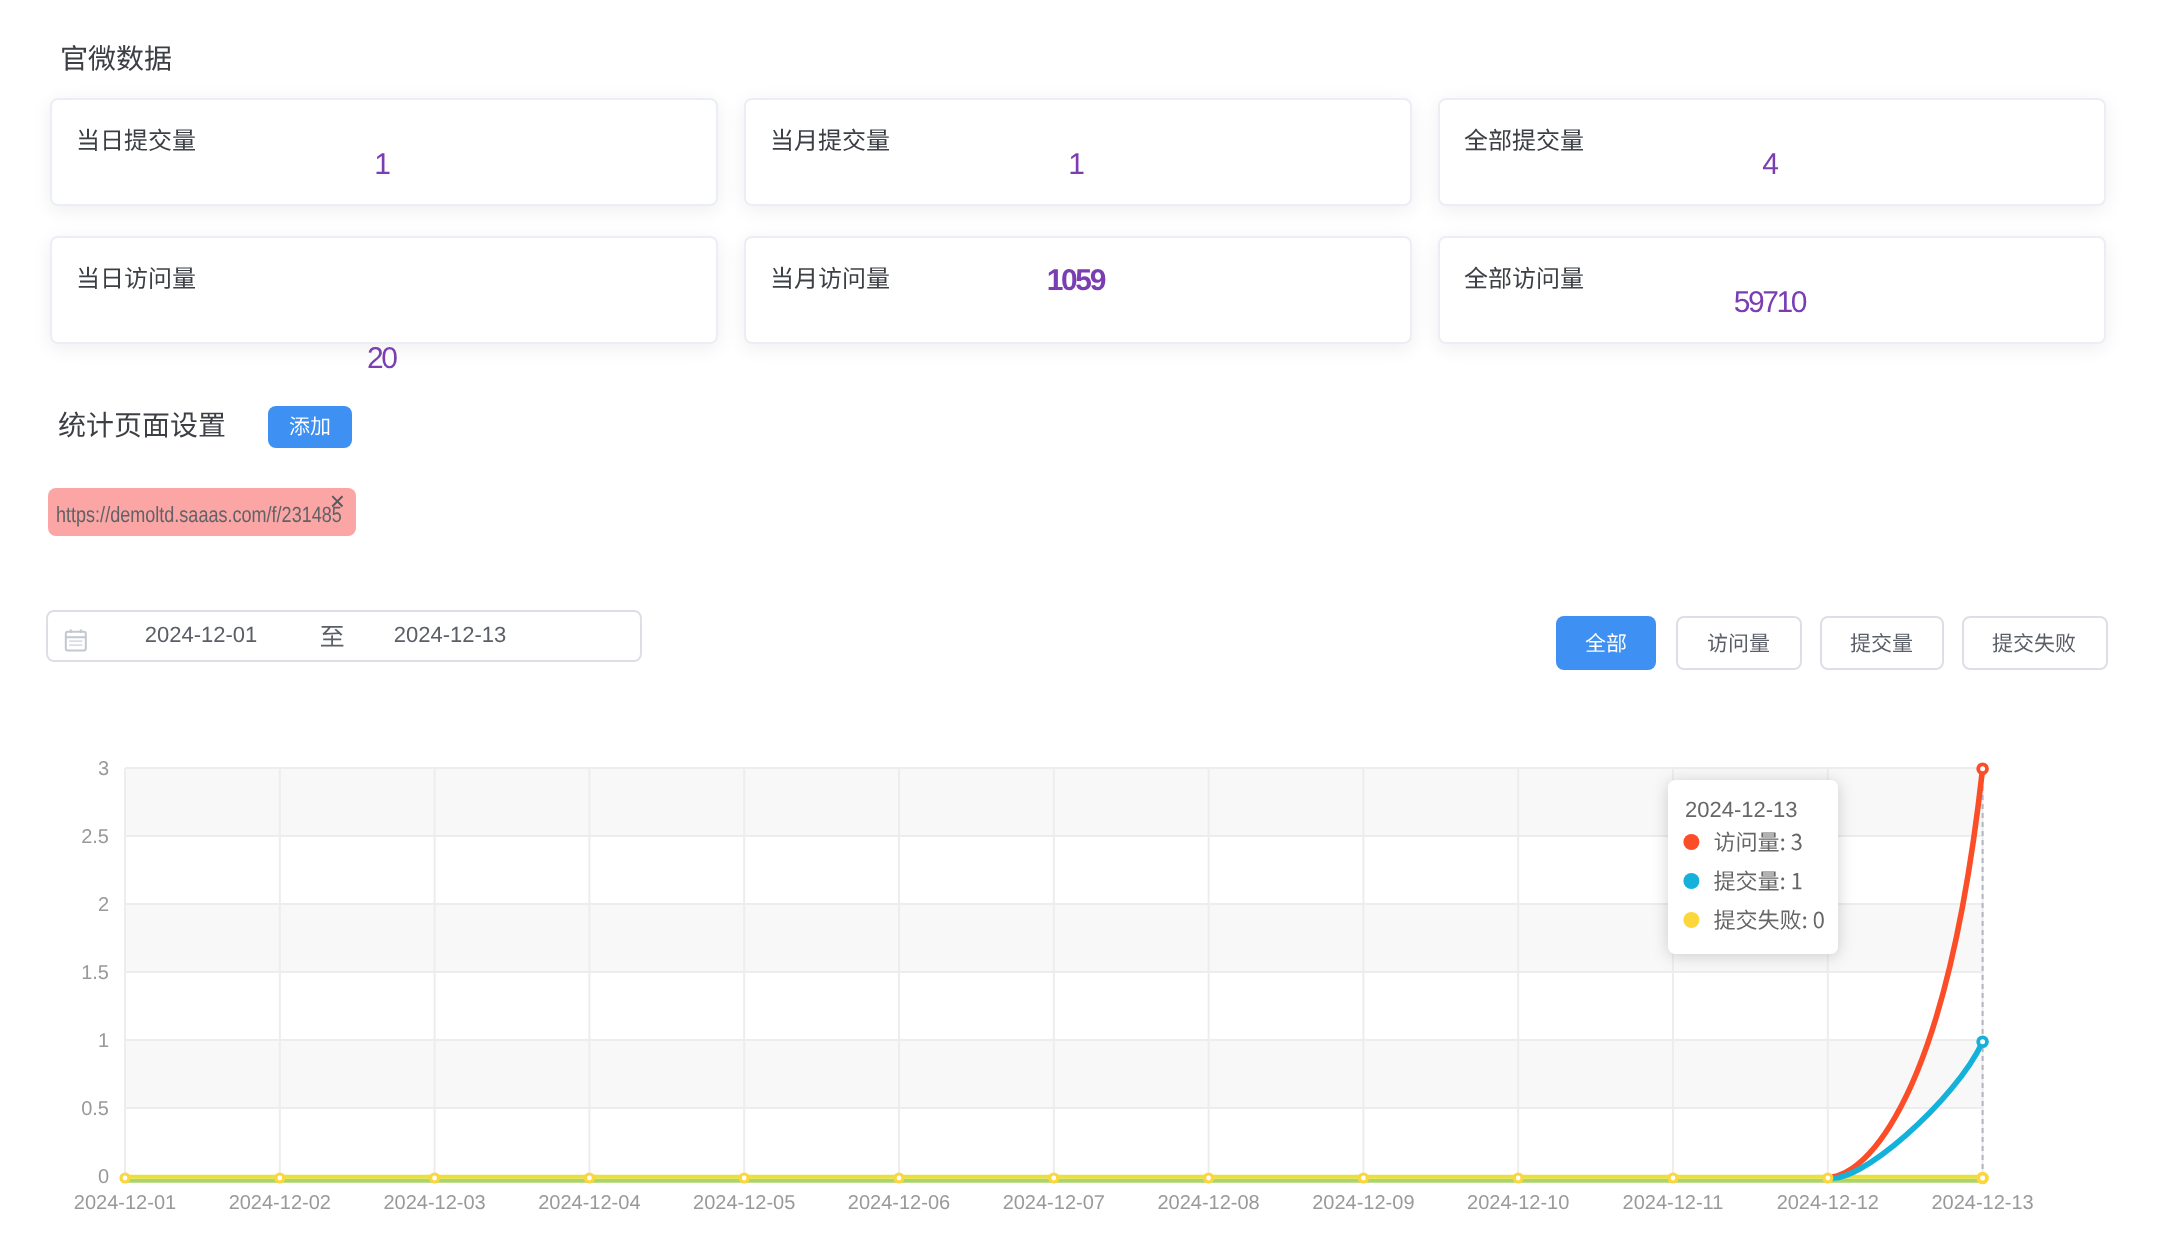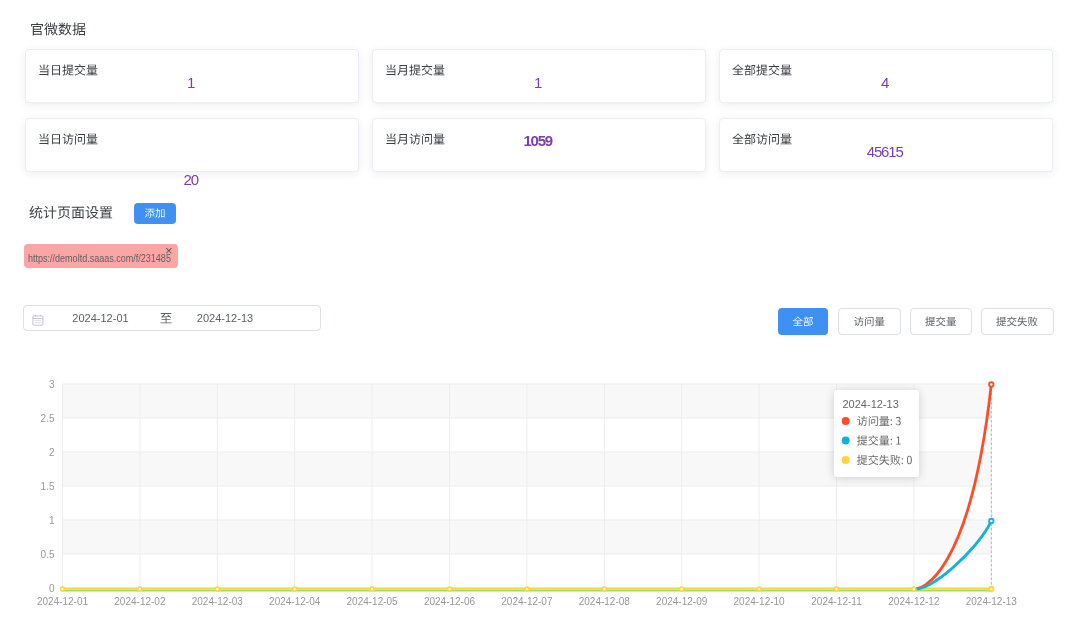--- a/index.html
+++ b/index.html
@@ -14,21 +14,21 @@
 <div class="card" style="left:372px;top:49px;"></div>
 <div class="card" style="left:719px;top:49px;"></div>
 <div class="card" style="left:25px;top:118px;"></div>
 <div class="card" style="left:372px;top:118px;"></div>
 <div class="card" style="left:719px;top:118px;"></div>
 <div class="val" style="left:23.7px;top:73.5px;">1</div>
 <div class="val" style="left:370.7px;top:73.5px;">1</div>
 <div class="val" style="left:717.7px;top:73.5px;">4</div>
 <div class="val" style="left:23.7px;top:142.5px;margin-top:28px;">20</div>
 <div class="val" style="left:370.7px;top:132px;font-weight:bold;">1059</div>
-<div class="val" style="left:717.7px;top:142.5px;">45615</div>
+<div class="val" style="left:717.7px;top:142.5px;">59710</div>
 <div class="btnb" style="left:134px;top:202.5px;width:42px;height:21.5px;"></div>
 <div class="abs" style="left:24px;top:244px;width:154px;height:24px;background:#fca5a5;border-radius:4px;">
 <div class="abs" style="left:4px;top:8px;font-size:11px;color:#5f6266;white-space:nowrap;transform:scaleX(0.82);transform-origin:0 0;">https://demoltd.saaas.com/f/231485</div>
 <div class="abs" style="right:5.5px;top:1px;font-size:13px;color:#55585e;line-height:11px;">×</div>
 </div>
 <div class="abs" style="left:23px;top:305px;width:298px;height:26px;border:1px solid #dcdfe6;border-radius:4px;">
 <svg class="abs" style="left:7.5px;top:8px;" width="12" height="12" viewBox="0 0 12 12">
 <rect x="0.9" y="1.9" width="10" height="9.3" rx="1" fill="none" stroke="#c3c7d0" stroke-width="1"></rect>
 <line x1="1" y1="4.6" x2="10.8" y2="4.6" stroke="#c3c7d0" stroke-width="1"></line>
 <line x1="3.4" y1="0.7" x2="3.4" y2="2.5" stroke="#c3c7d0" stroke-width="1"></line>

